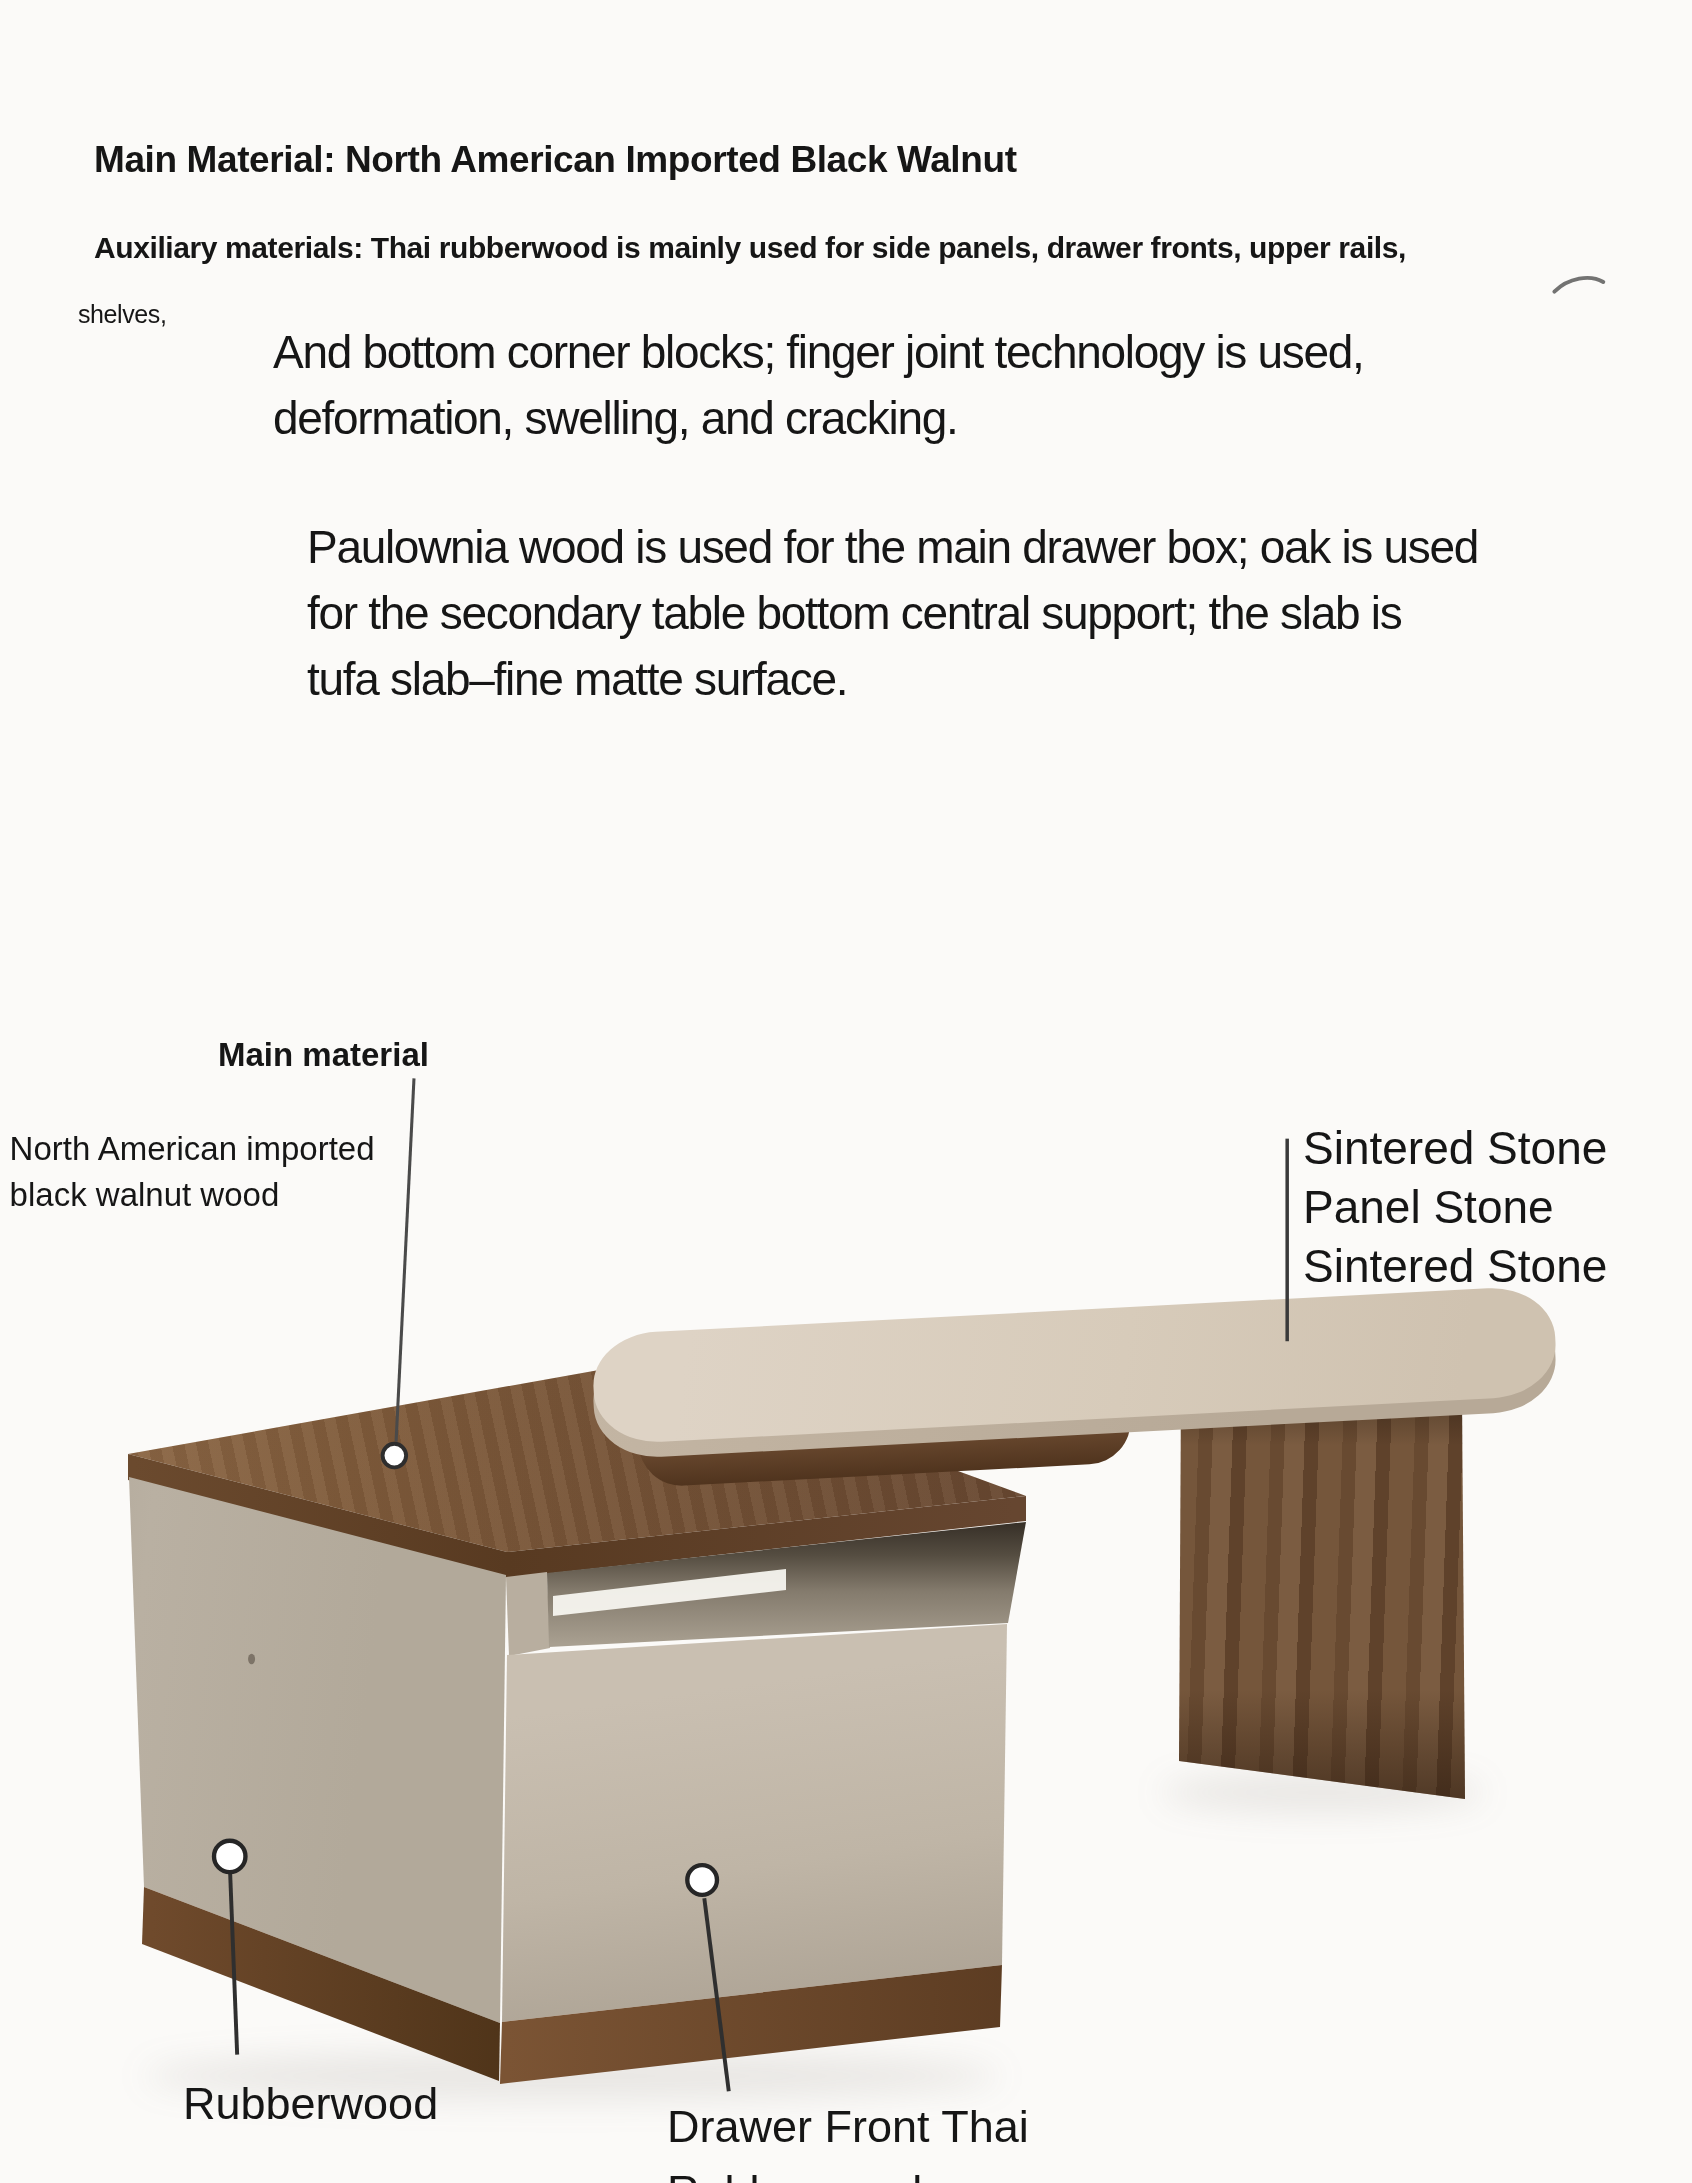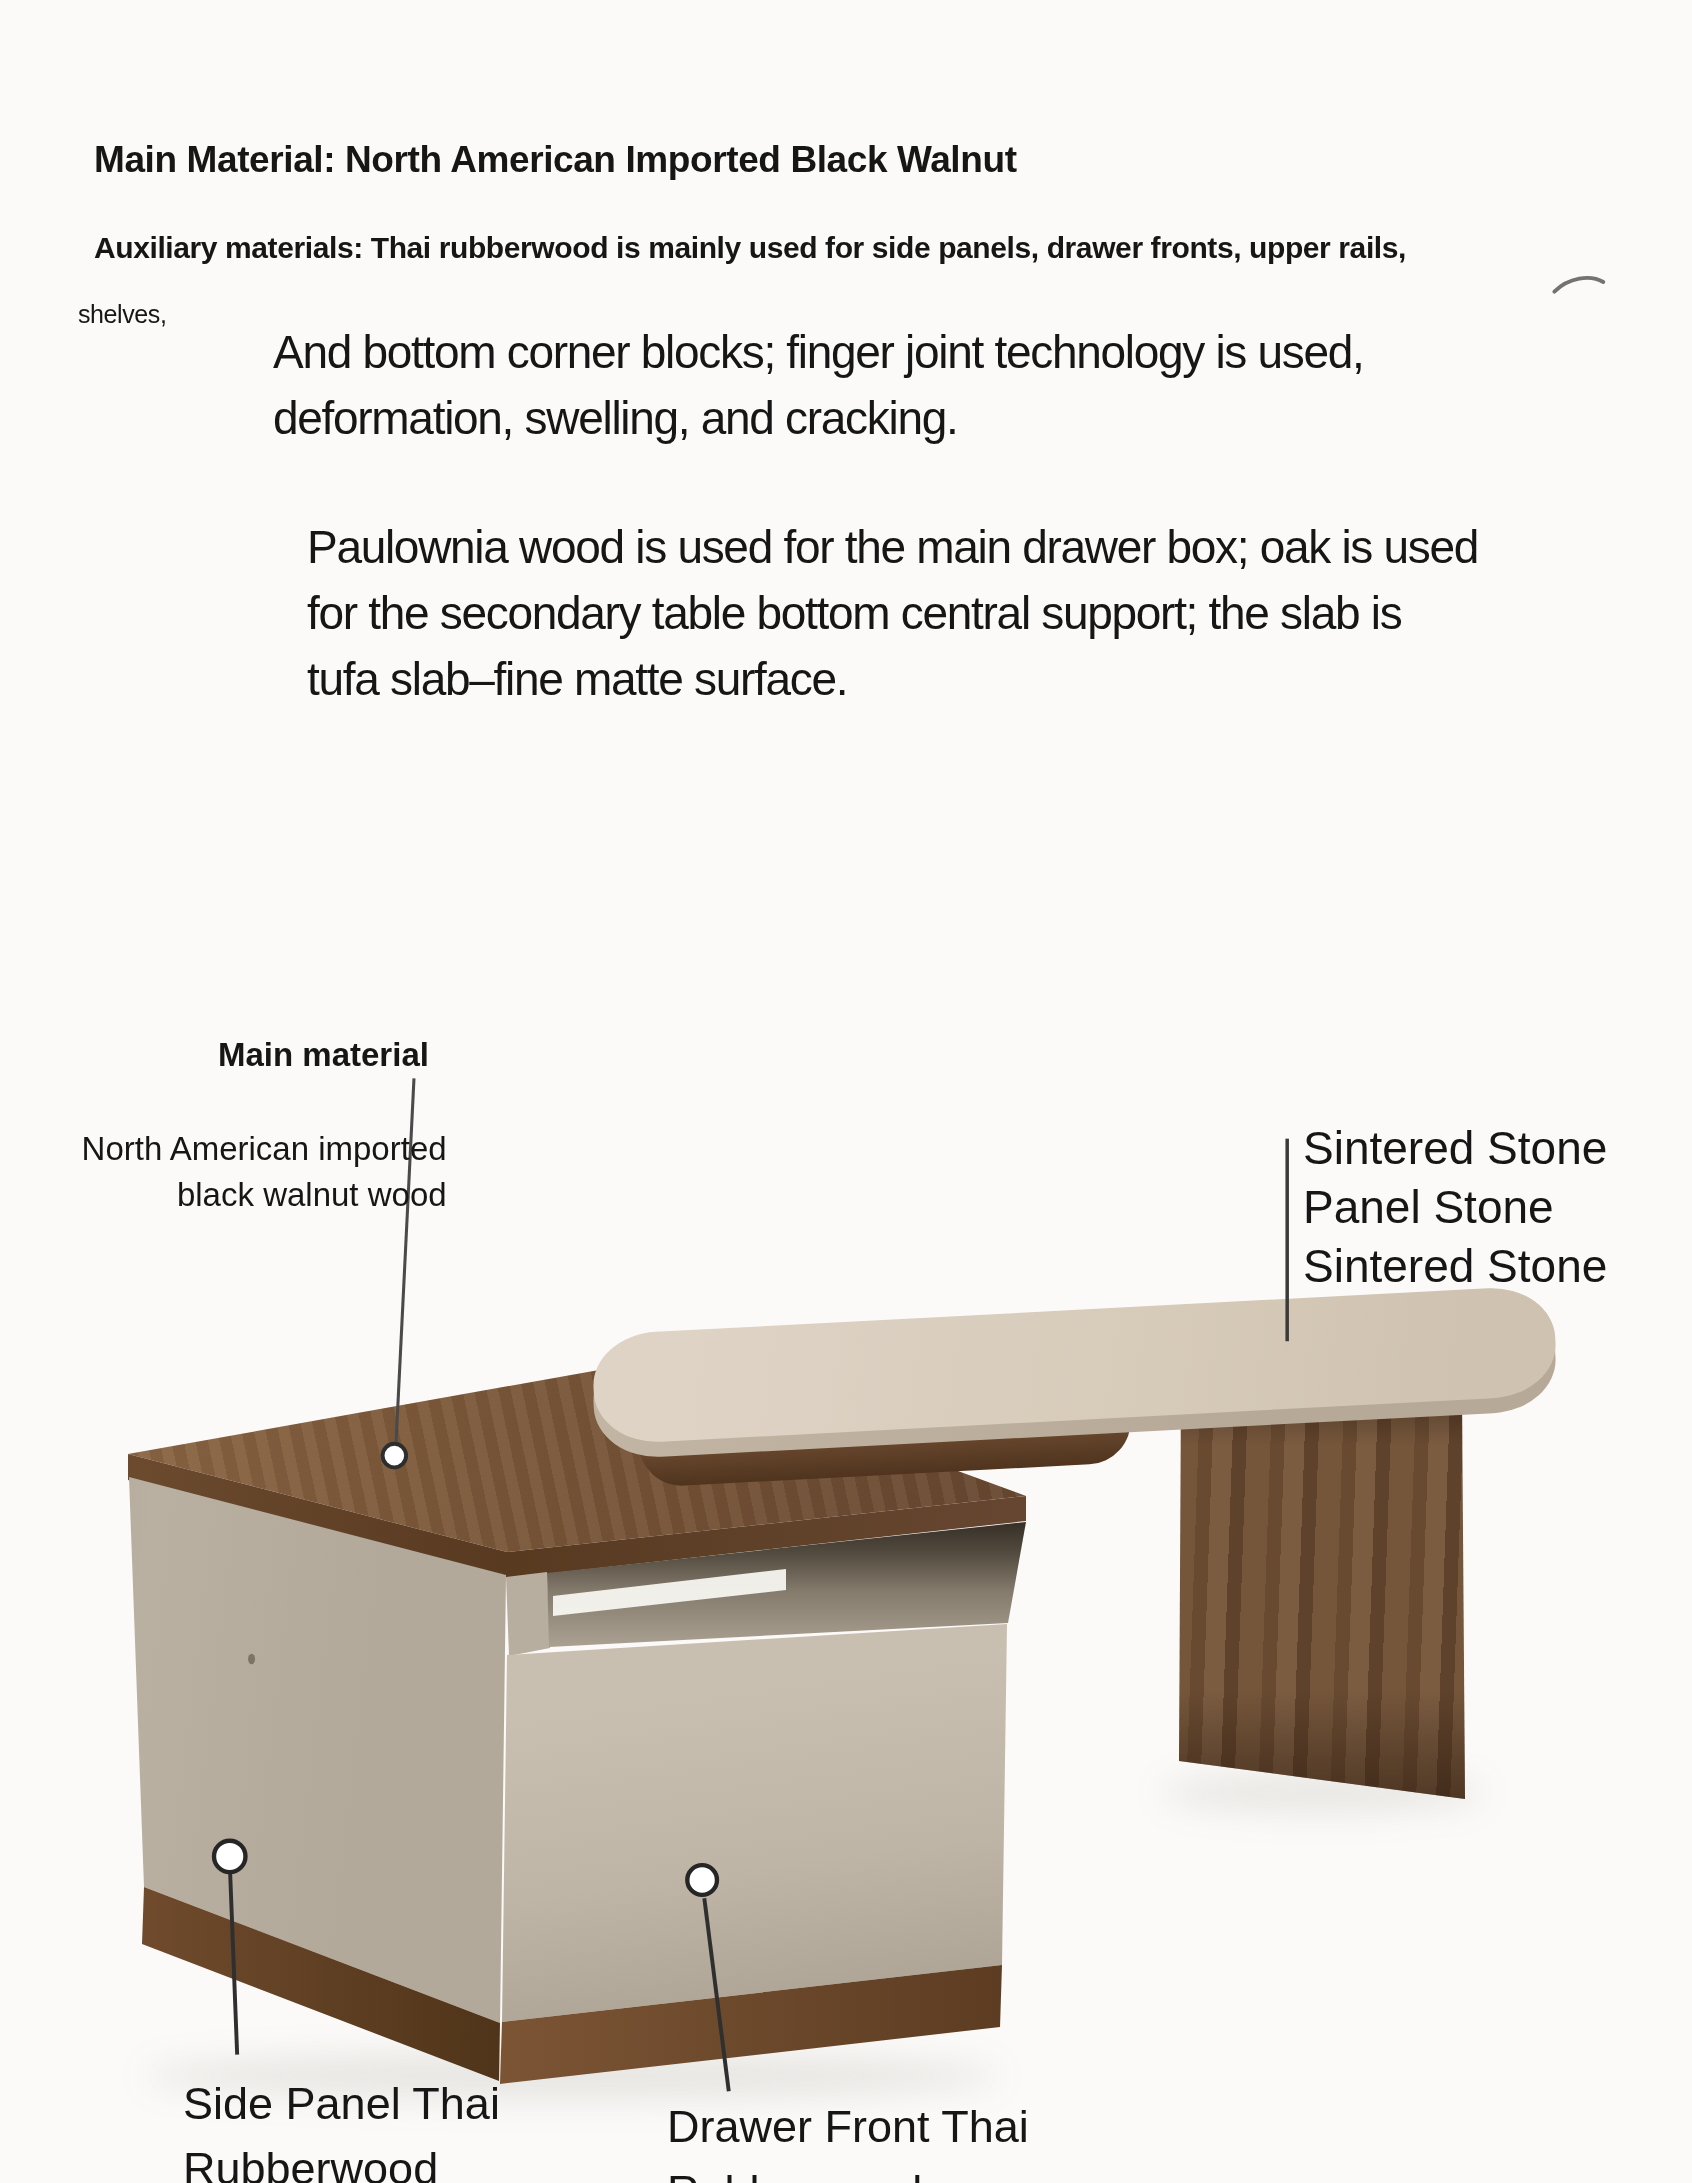--- a/index.html
+++ b/index.html
@@ -14,21 +14,21 @@
   .abs{position:absolute;}
 
   
   .heading{left:94px;top:139px;font-size:37px;font-weight:600;letter-spacing:-0.4px;white-space:nowrap;}
   .aux-l1{left:94px;top:231px;font-size:30px;font-weight:700;letter-spacing:-0.4px;white-space:nowrap;}
   .aux-l2{left:78px;top:300px;font-size:25px;font-weight:500;letter-spacing:-0.4px;white-space:nowrap;}
   .para{left:273px;font-size:46px;font-weight:400;letter-spacing:-1.3px;line-height:66px;white-space:nowrap;}
   .para1{top:319px;}
   .para2{top:514px;margin-left:34px;}
   .mm-title{left:218px;top:1036px;font-size:33px;font-weight:600;white-space:nowrap;}
-  .walnut-label{left:9.6px;top:1126px;width:437px;text-align:right;font-size:33px;font-weight:500;line-height:46px;white-space:nowrap;}
+  .walnut-label{left:9.6px;top:1126px;width:437px;font-size:33px;font-weight:500;line-height:46px;white-space:nowrap;}
   .stone-label{left:1303px;top:1119px;font-size:46px;font-weight:500;line-height:59px;white-space:nowrap;}
   .side-label{left:183px;top:2071px;font-size:45px;font-weight:500;line-height:65px;white-space:nowrap;}
   .drawer-label{left:667px;top:2094px;font-size:45px;font-weight:500;line-height:65px;white-space:nowrap;}
   .txt{z-index:7;}
 
   
   .piece{position:absolute;inset:0;z-index:1;}
   .cab-top-face{
     clip-path:polygon(128px 1454px,655px 1360px,1026px 1496px,507px 1552px);
     background:
@@ -124,21 +124,20 @@
     <div>black walnut wood</div>
   </div>
 
   <div class="abs txt stone-label">
     <div>Sintered Stone</div>
     <div>Panel Stone</div>
     <div>Sintered Stone</div>
   </div>
 
   <div class="abs txt side-label">
-    <div>Side Panel Thai</div>
     <div>Rubberwood</div>
   </div>
 
   <div class="abs txt drawer-label">
     <div>Drawer Front Thai</div>
     <div>Rubberwood</div>
   </div>
 
   <div class="abs floor-shadow fs-cab"></div>
   <div class="abs floor-shadow fs-leg"></div>

